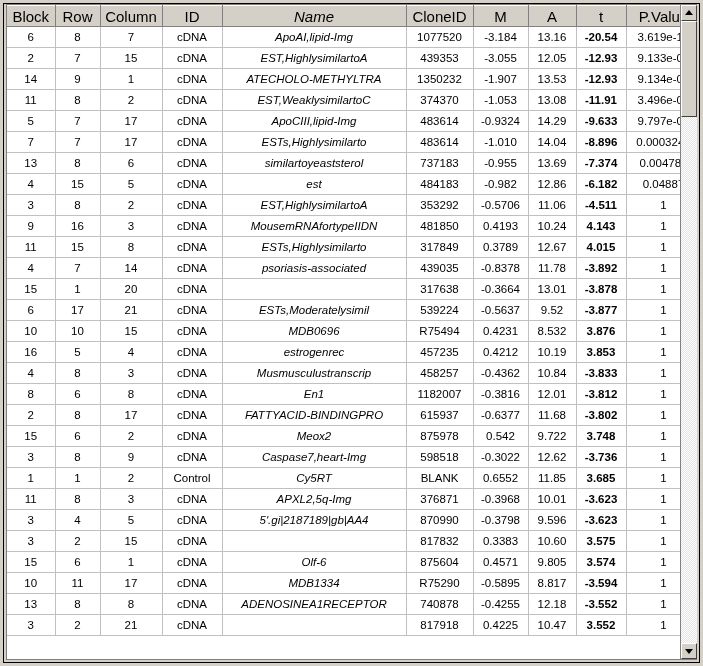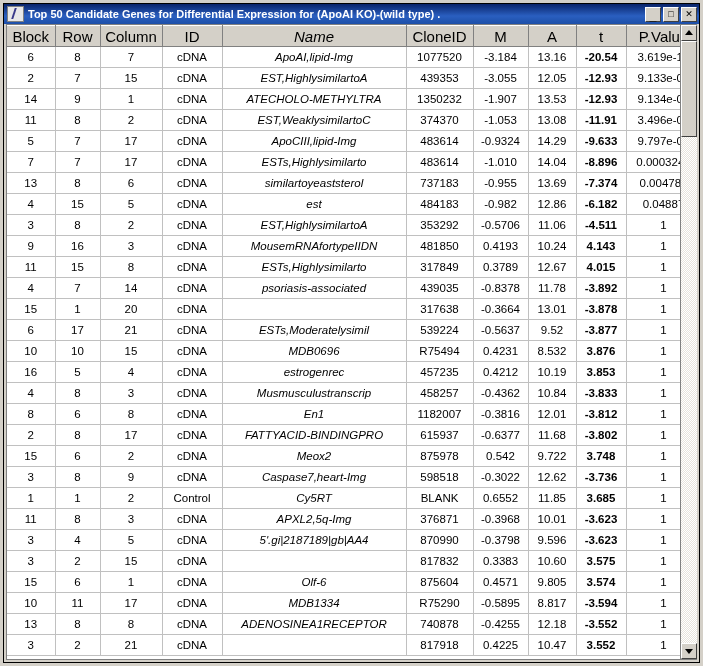--- a/index.html
+++ b/index.html
@@ -225,35 +225,20 @@
     border-bottom: 1px solid #404040;
     box-sizing: border-box;
   }
 </style>
 </head>
 <body>
 
 <div id="app">
   <div class="window">
 
-    <div class="titlebar">
-      <div class="title-icon"></div>
-      <div class="title-text">Top 50 Candidate Genes for Differential Expression for (ApoAI KO)-(wild type) .</div>
-      <div class="title-buttons">
-        <div class="tbtn min">
-            <span>_</span>
-          </div>
-        <div class="tbtn">
-            <span>□</span>
-          </div>
-        <div class="tbtn">
-            <span>✕</span>
-          </div>
-      </div>
-    </div>
 
 
     <div class="client">
       <div class="grid-wrap">
         <table class="grid">
           <thead>
             <tr>
               <th class="c0">Block</th>
               <th class="c1">Row</th>
               <th class="c2">Column</th>

